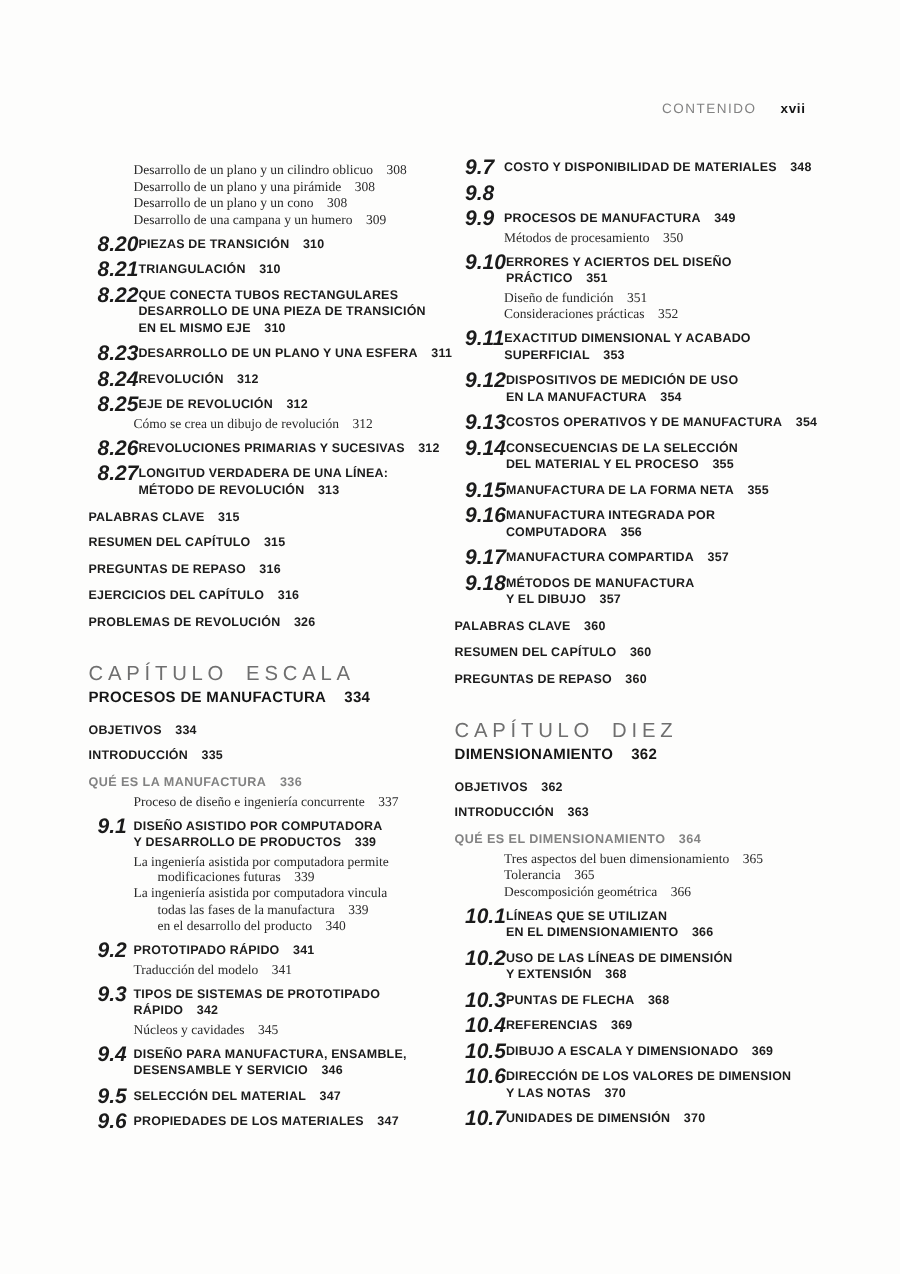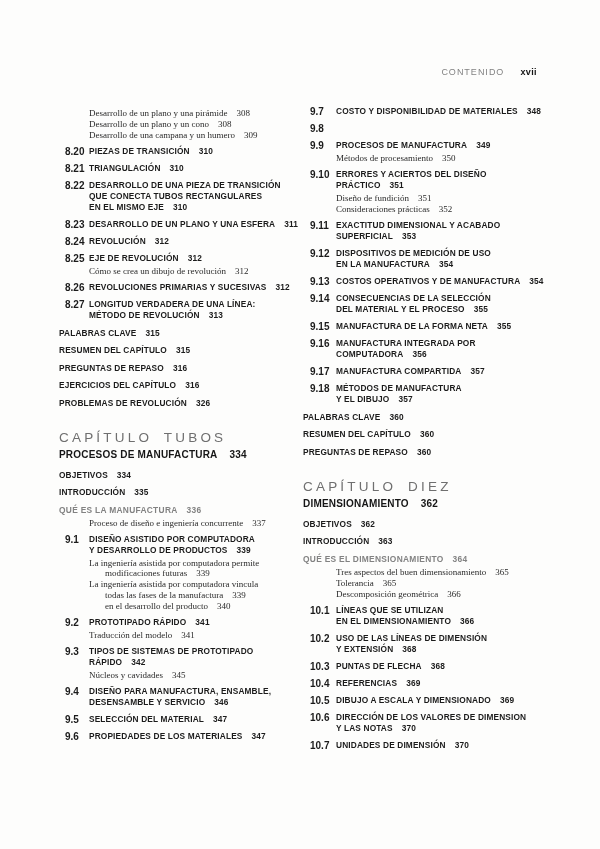--- a/index.html
+++ b/index.html
@@ -48,21 +48,21 @@
   .col > .chapter{margin-top:21px;}
   .col > .chapter + .flush{margin-top:7px;}
   .col > .grayhead{margin-top:7px;}
 
   .line{white-space:nowrap;}
 
   
   .entry{display:flex;align-items:flex-start;}
   .entry .num{
     flex:0 0 30px;box-sizing:border-box;padding-left:6px;
-    font-weight:bold;font-size:10px;line-height:11px;
+    font-weight:bold;font-size:14px;line-height:11px;font-style:italic;
   }
   .col-right .entry .num{flex-basis:33px;padding-left:7px;}
   .entry .title{
     font-weight:bold;font-size:8.3px;line-height:11px;
     letter-spacing:0.15px;
   }
   
   .flush{
     font-weight:bold;font-size:8.3px;line-height:11px;
     letter-spacing:0.15px;white-space:nowrap;
@@ -100,20 +100,23 @@
 </style>
 </head>
 <body>
 
 <div class="running-header">
   <span class="label">CONTENIDO</span><span class="folio">xvii</span>
 </div>
 
 <div class="col col-left">
     <div class="sub">
+      <div class="line">Desarrollo de un plano y un cilindro oblicuo<span class="pg">308</span></div>
+    </div>
+    <div class="sub">
       <div class="line">Desarrollo de un plano y una pirámide<span class="pg">308</span></div>
     </div>
     <div class="sub">
       <div class="line">Desarrollo de un plano y un cono<span class="pg">308</span></div>
     </div>
     <div class="sub">
       <div class="line">Desarrollo de una campana y un humero<span class="pg">309</span></div>
     </div>
     <div class="entry">
       <span class="num">8.20</span>
@@ -123,22 +126,22 @@
     </div>
     <div class="entry">
       <span class="num">8.21</span>
       <span class="title">
         <div class="line">TRIANGULACIÓN<span class="pg">310</span></div>
       </span>
     </div>
     <div class="entry">
       <span class="num">8.22</span>
       <span class="title">
+        <div class="line">QUE CONECTA TUBOS RECTANGULARES</div>
         <div class="line">DESARROLLO DE UNA PIEZA DE TRANSICIÓN</div>
-        <div class="line">QUE CONECTA TUBOS RECTANGULARES</div>
         <div class="line">EN EL MISMO EJE<span class="pg">310</span></div>
       </span>
     </div>
     <div class="entry">
       <span class="num">8.23</span>
       <span class="title">
         <div class="line">DESARROLLO DE UN PLANO Y UNA ESFERA<span class="pg">311</span></div>
       </span>
     </div>
     <div class="entry">
@@ -168,21 +171,21 @@
         <div class="line">LONGITUD VERDADERA DE UNA LÍNEA:</div>
         <div class="line">MÉTODO DE REVOLUCIÓN<span class="pg">313</span></div>
       </span>
     </div>
     <div class="flush">PALABRAS CLAVE<span class="pg">315</span></div>
     <div class="flush">RESUMEN DEL CAPÍTULO<span class="pg">315</span></div>
     <div class="flush">PREGUNTAS DE REPASO<span class="pg">316</span></div>
     <div class="flush">EJERCICIOS DEL CAPÍTULO<span class="pg">316</span></div>
     <div class="flush">PROBLEMAS DE REVOLUCIÓN<span class="pg">326</span></div>
     <div class="chapter">
-      <div class="kicker">CAPÍTULO TUBOS</div>
+      <div class="kicker">CAPÍTULO ESCALA</div>
       <div class="ctitle">PROCESOS DE MANUFACTURA<span class="pg">334</span></div>
     </div>
     <div class="flush">OBJETIVOS<span class="pg">334</span></div>
     <div class="flush">INTRODUCCIÓN<span class="pg">335</span></div>
     <div class="grayhead">QUÉ ES LA MANUFACTURA<span class="pg">336</span></div>
     <div class="sub">
       <div class="line">Proceso de diseño e ingeniería concurrente<span class="pg">337</span></div>
     </div>
     <div class="entry">
       <span class="num">9.1</span>

